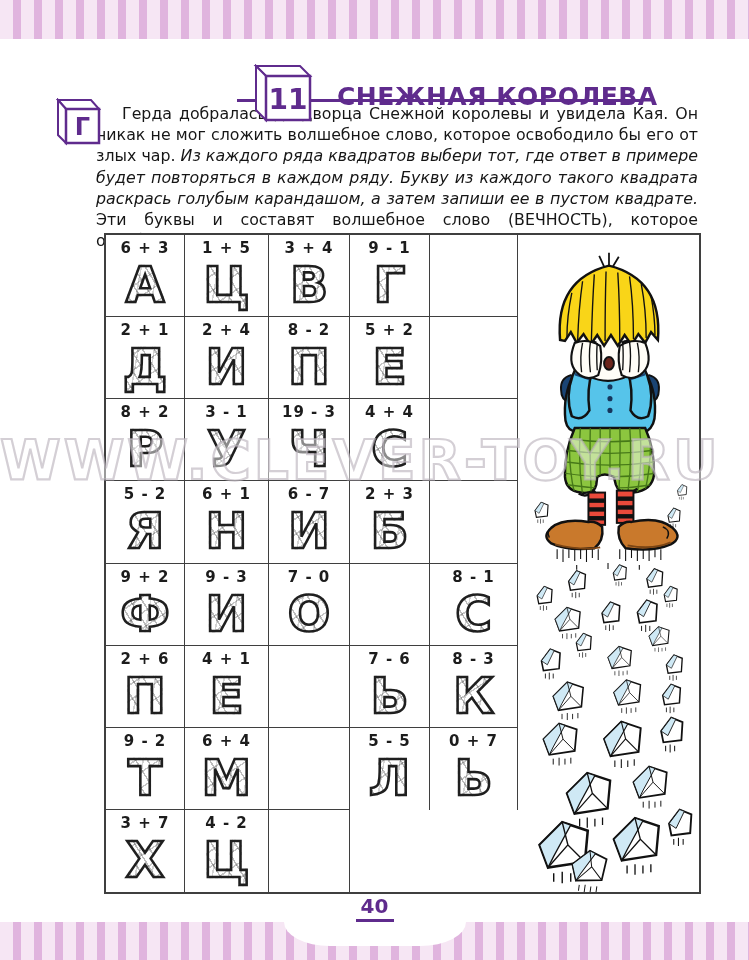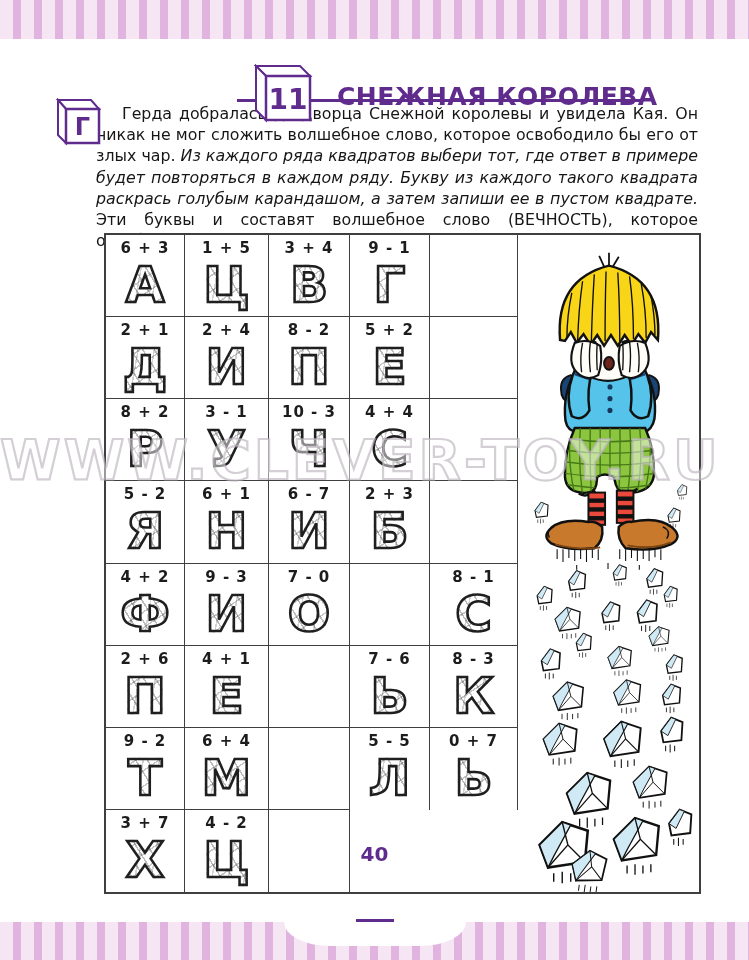--- a/index.html
+++ b/index.html
@@ -19,21 +19,21 @@
   }
   .stripes.top { top: 0; height: 39px; }
   .stripes.bottom { top: 922px; height: 38px; }
   .footer-notch {
     position: absolute; top: 922px; left: 50%; transform: translateX(-50%);
     width: 182px; height: 24px; background: #ffffff;
     border-bottom-left-radius: 46px 24px;
     border-bottom-right-radius: 46px 24px;
   }
   .page-number {
-    position: absolute; top: 842px; left: 0; width: 749px;
+    position: absolute; top: 894px; left: 0; width: 749px;
     text-align: center; font-size: 20px; font-weight: bold;
     color: var(--accent-purple);
   }
   .page-number-underline {
     position: absolute; top: 919px; left: 356px; width: 38px; height: 2.5px;
     background: var(--accent-purple);
   }
   
   .title-underline {
     position: absolute; top: 99px; left: 237px; width: 406px; height: 3px;
@@ -313,21 +313,21 @@
       <div class="cell answer-cell"></div>
       <div class="cell letter-cell">
         <div class="problem">8 + 2</div>
         <div class="mosaic-letter">Р</div>
       </div>
       <div class="cell letter-cell">
         <div class="problem">3 - 1</div>
         <div class="mosaic-letter">У</div>
       </div>
       <div class="cell letter-cell">
-        <div class="problem">10 - 3</div>
+        <div class="problem">19 - 3</div>
         <div class="mosaic-letter">Ч</div>
       </div>
       <div class="cell letter-cell">
         <div class="problem">4 + 4</div>
         <div class="mosaic-letter">С</div>
       </div>
       <div class="cell answer-cell"></div>
       <div class="cell letter-cell">
         <div class="problem">5 - 2</div>
         <div class="mosaic-letter">Я</div>
@@ -339,21 +339,21 @@
       <div class="cell letter-cell">
         <div class="problem">6 - 7</div>
         <div class="mosaic-letter">И</div>
       </div>
       <div class="cell letter-cell">
         <div class="problem">2 + 3</div>
         <div class="mosaic-letter">Б</div>
       </div>
       <div class="cell answer-cell"></div>
       <div class="cell letter-cell">
-        <div class="problem">4 + 2</div>
+        <div class="problem">9 + 2</div>
         <div class="mosaic-letter">Ф</div>
       </div>
       <div class="cell letter-cell">
         <div class="problem">9 - 3</div>
         <div class="mosaic-letter">И</div>
       </div>
       <div class="cell letter-cell">
         <div class="problem">7 - 0</div>
         <div class="mosaic-letter">О</div>
       </div>

